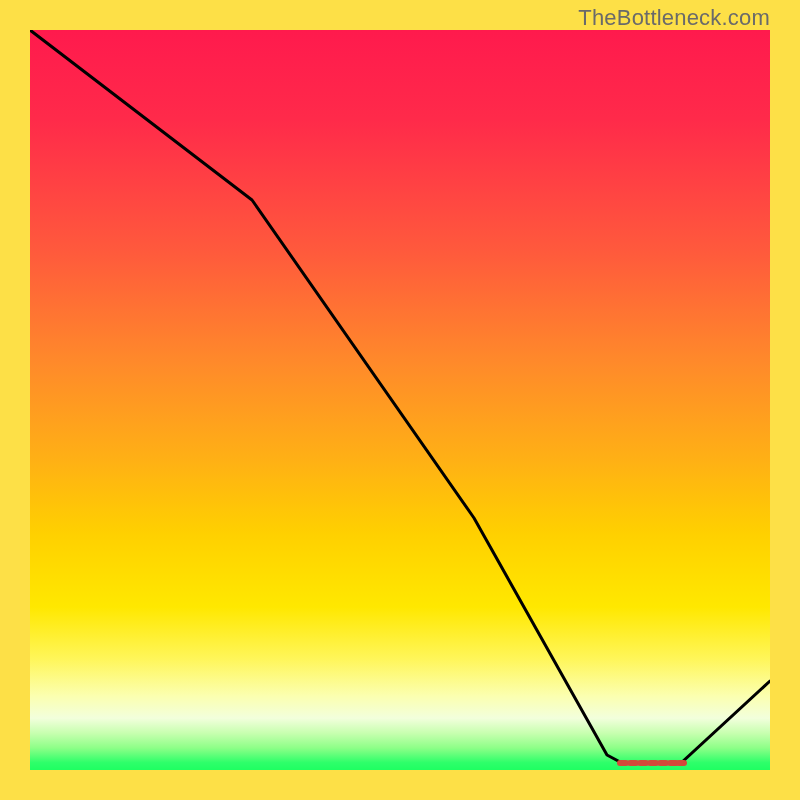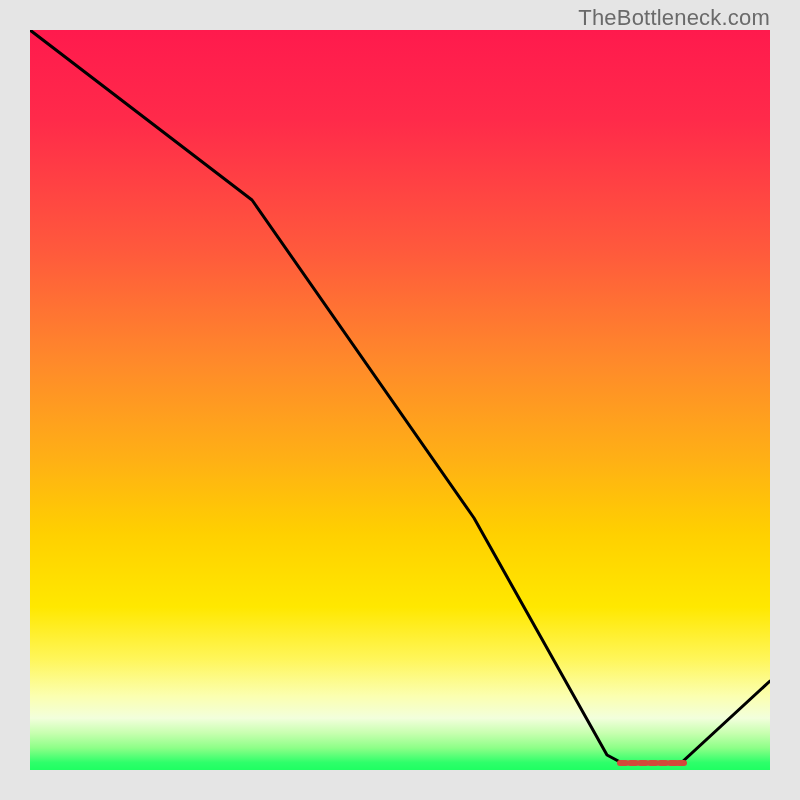--- a/index.html
+++ b/index.html
@@ -10,21 +10,21 @@
     background: #000;
     overflow: hidden;
     font-family: Arial, Helvetica, sans-serif;
   }
   .frame {
     position: absolute;
     left: 0;
     top: 0;
     width: 800px;
     height: 800px;
-    background: #e5e5e5;
+    background: #fde047;
   }
   .plot-area {
     position: absolute;
     left: 30px;
     top: 30px;
     width: 740px;
     height: 740px;
     overflow: hidden;
   }
   .gradient {

